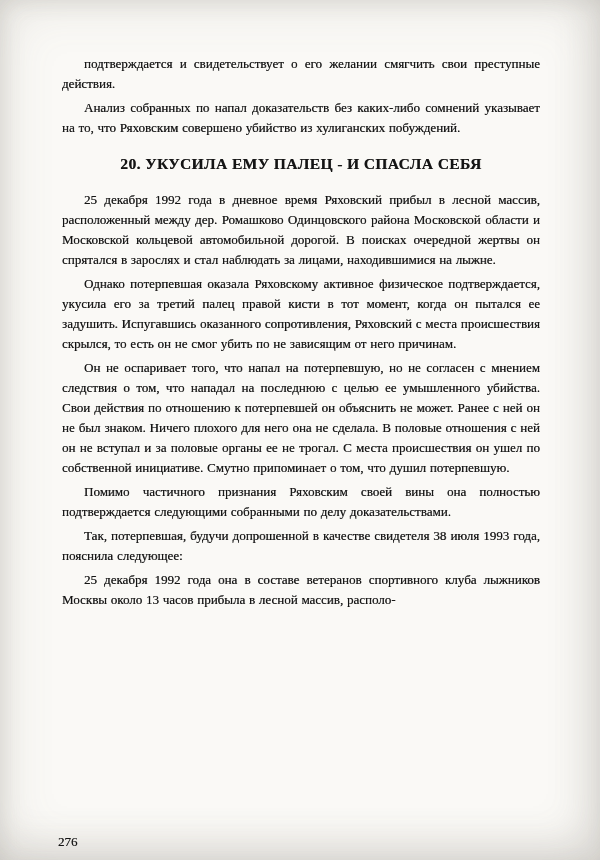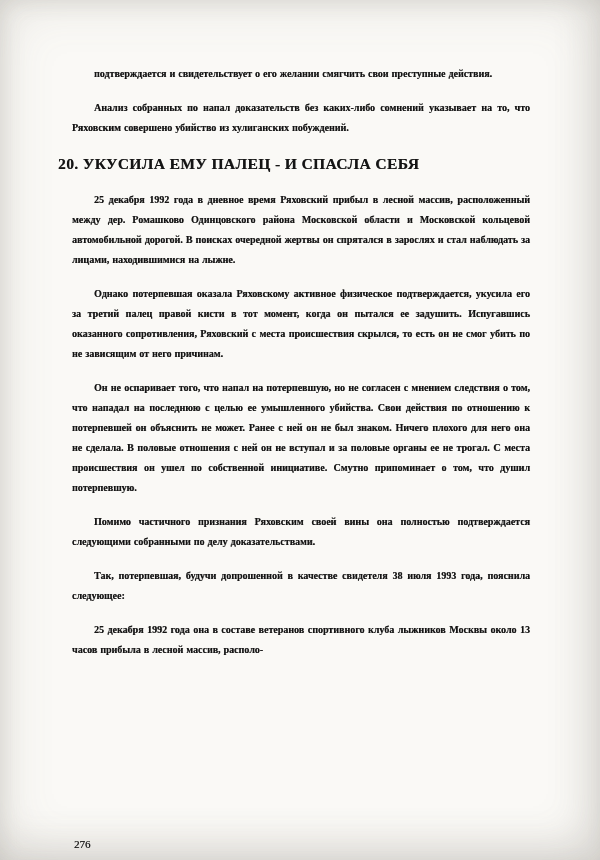--- a/index.html
+++ b/index.html
@@ -22,43 +22,41 @@
     color: #141414;
   }
   .content {
     position: absolute;
     left: 58px;
     right: 56px;
     top: 50px;
     text-shadow: 0.3px 0.2px 0 rgba(25, 25, 25, 0.65);
   }
   .content p {
-    margin: 14px;
+    margin: 4px;
     text-indent: 22px;
     text-align: justify;
-    font-size: 10px;
+    font-size: 13px;
     line-height: 20px;
     word-spacing: 0.5px;
-    font-weight: bold;
   }
   h2.section-heading {
     margin: 16px 0 16px 0;
-    text-align: left;
+    text-align: center;
     font-size: 15.5px;
     line-height: 20px;
     font-weight: bold;
     letter-spacing: 0.4px;
   }
   .page-number {
     position: absolute;
     left: 58px;
     bottom: 10px;
-    font-size: 11px;
+    font-size: 13px;
     text-shadow: 0.3px 0.2px 0 rgba(25, 25, 25, 0.65);
-    margin-left: 16px;
   }
 </style>
 </head>
 <body>
 
 <div class="page">
   <div class="content">
 
     <p>подтверждается и свидетельствует о его желании смягчить свои преступные действия.</p>
     <p>Анализ собранных по напал доказательств без каких-либо сомнений указывает на то, что Ряховским совершено убийство из хулиганских побуждений.</p>

